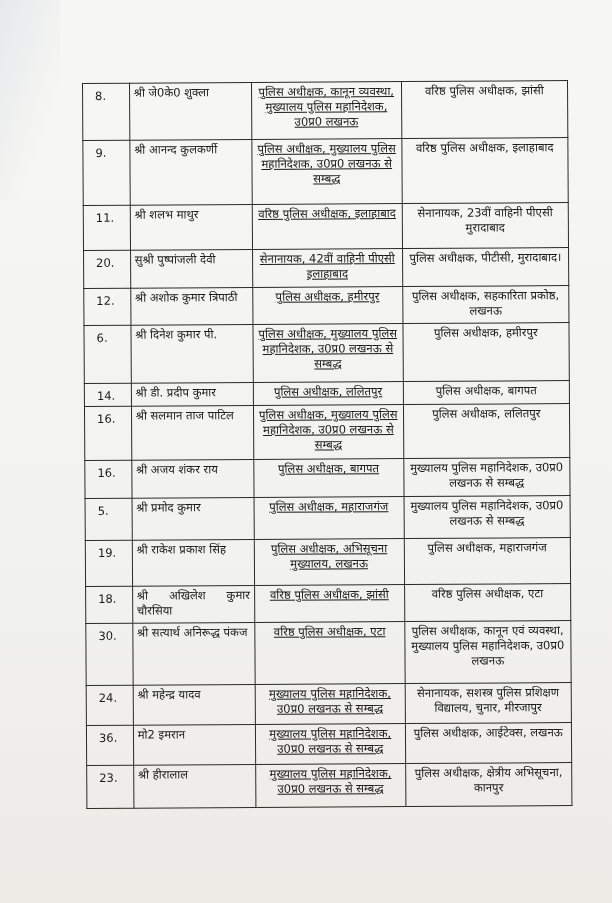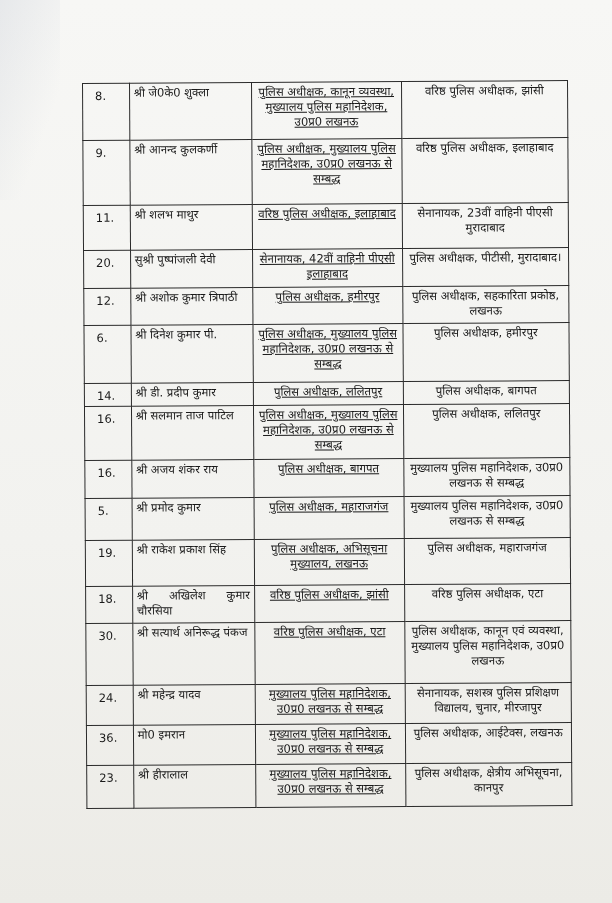--- a/index.html
+++ b/index.html
@@ -156,21 +156,21 @@
         <td class="to">पुलिस अधीक्षक, कानून एवं व्यवस्था, मुख्यालय पुलिस महानिदेशक, उ0प्र0 लखनऊ</td>
       </tr>
       <tr style="height: 40px;">
         <td class="sno">24.</td>
         <td class="name">श्री महेन्द्र यादव</td>
         <td class="from">मुख्यालय पुलिस महानिदेशक, उ0प्र0 लखनऊ से सम्बद्ध</td>
         <td class="to">सेनानायक, सशस्त्र पुलिस प्रशिक्षण विद्यालय, चुनार, मीरजापुर</td>
       </tr>
       <tr style="height: 40px;">
         <td class="sno">36.</td>
-        <td class="name">मो0 इमरान</td>
+        <td class="name">मो2 इमरान</td>
         <td class="from">मुख्यालय पुलिस महानिदेशक, उ0प्र0 लखनऊ से सम्बद्ध</td>
         <td class="to">पुलिस अधीक्षक, आईटेक्स, लखनऊ</td>
       </tr>
       <tr style="height: 43px;">
         <td class="sno">23.</td>
         <td class="name">श्री हीरालाल</td>
         <td class="from">मुख्यालय पुलिस महानिदेशक, उ0प्र0 लखनऊ से सम्बद्ध</td>
         <td class="to">पुलिस अधीक्षक, क्षेत्रीय अभिसूचना, कानपुर</td>
       </tr>
     </tbody>

